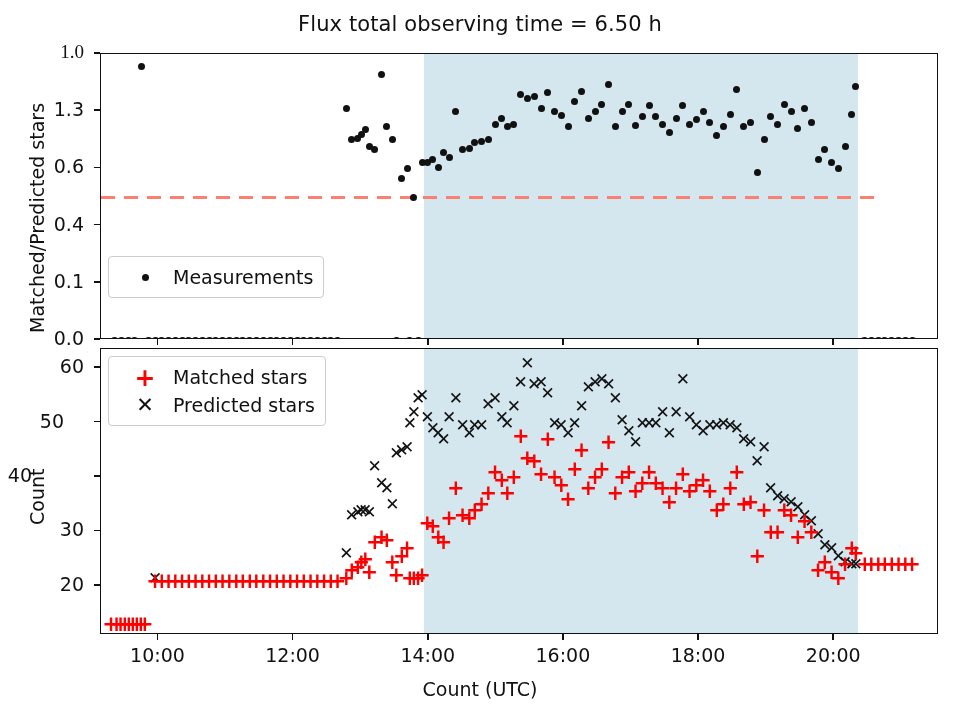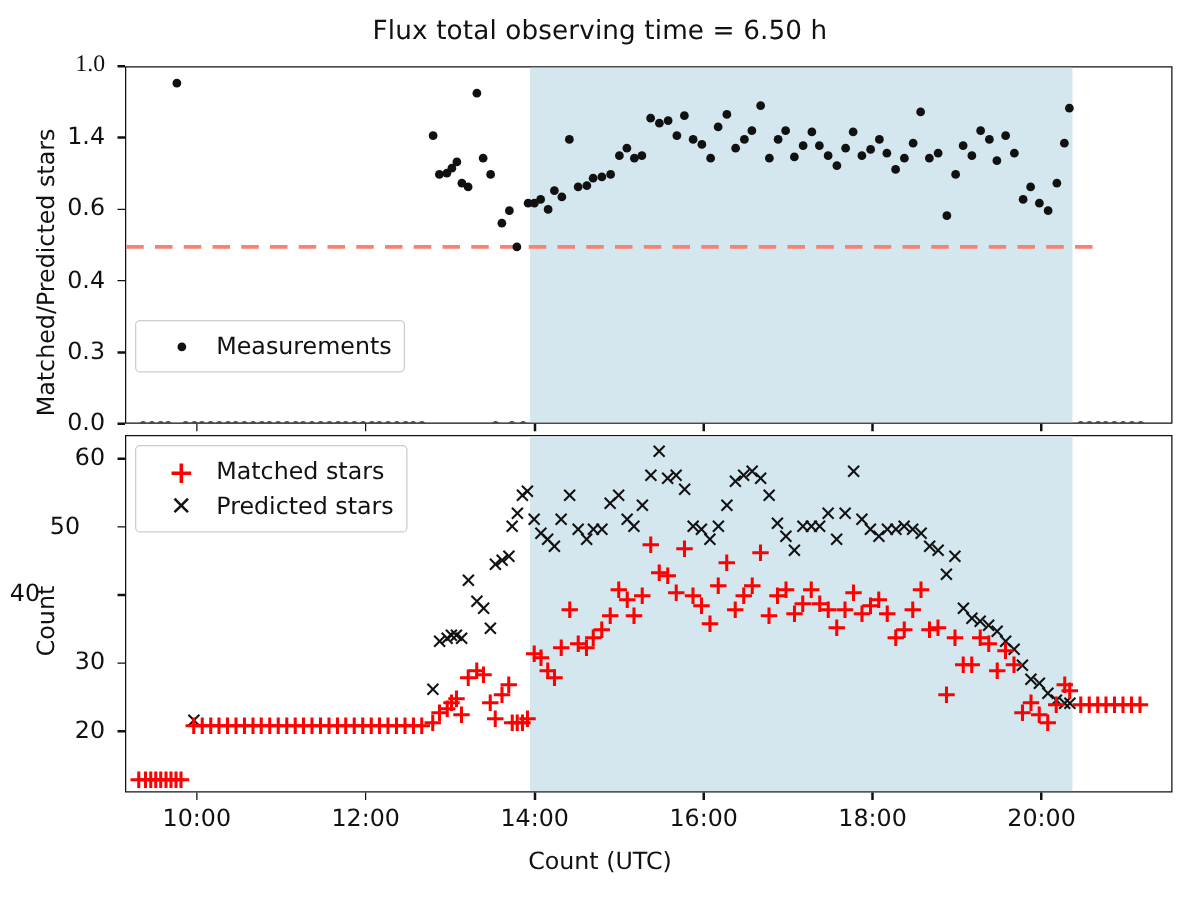--- a/index.html
+++ b/index.html
@@ -216,24 +216,24 @@
       <span class="tick-h" style="left:94px;top:52.2px;"></span>
       <span class="tick-v" style="left:156.64354838709673px;top:339px;"></span>
       <span class="tick-v" style="left:291.80483870967737px;top:339px;"></span>
       <span class="tick-v" style="left:426.96612903225804px;top:339px;"></span>
       <span class="tick-v" style="left:562.1274193548387px;top:339px;"></span>
       <span class="tick-v" style="left:697.2887096774193px;top:339px;"></span>
       <span class="tick-v" style="left:832.45px;top:339px;"></span>
     </div>
   <div id="ylabels-top">
       <span class="ticklabel" style="right: 868px; top: 327px; text-align: right;">0.0</span>
-      <span class="ticklabel" style="right: 868px; top: 269.8px; text-align: right;">0.3</span>
+      <span class="ticklabel" style="right: 868px; top: 269.8px; text-align: right;">0.1</span>
       <span class="ticklabel" style="right: 868px; top: 212.6px; text-align: right;">0.4</span>
       <span class="ticklabel" style="right: 868px; top: 155.4px; text-align: right;">0.6</span>
-      <span class="ticklabel" style="right: 868px; top: 98.2px; text-align: right;">1.4</span>
+      <span class="ticklabel" style="right: 868px; top: 98.2px; text-align: right;">1.3</span>
       <span class="ticklabel" style="right: 868px; top: 41px; text-align: right; font-family: Liberation Serif, serif;">1.0</span>
     </div>
   <div class="ylabel-txt" id="ylabel-top" style="left: 26px; top: 333px;">Matched/Predicted stars</div>
 
   <div class="legend" id="legend-top" style="left: 108px; top: 256px;">
     <div class="legrow">
       <span class="legkey">
           <span class="legdot"></span>
         </span>
       <span>Measurements</span>

